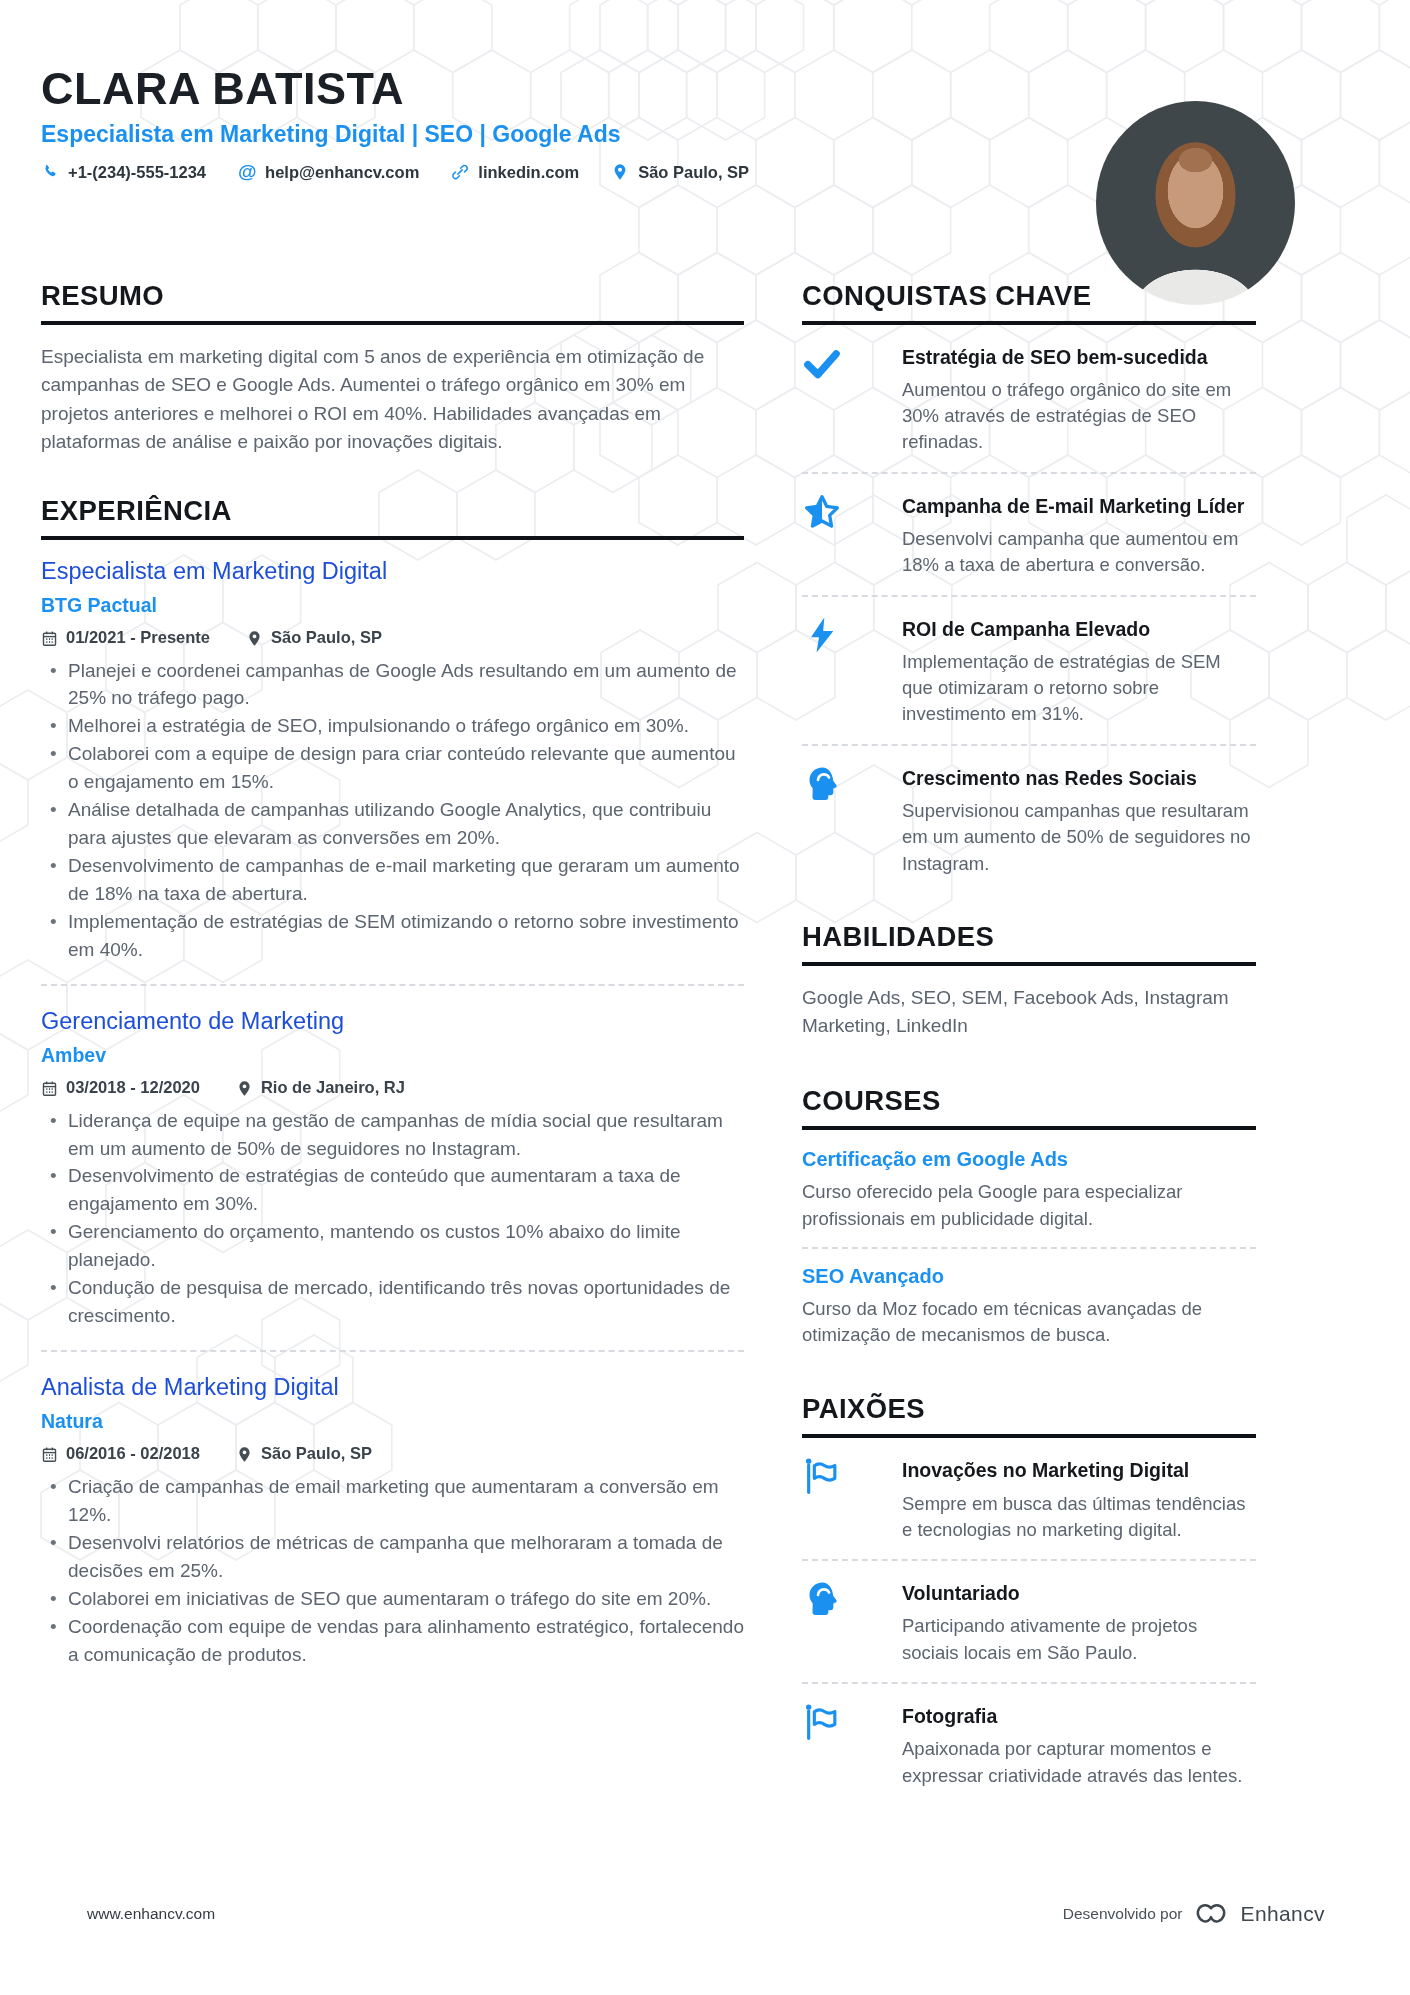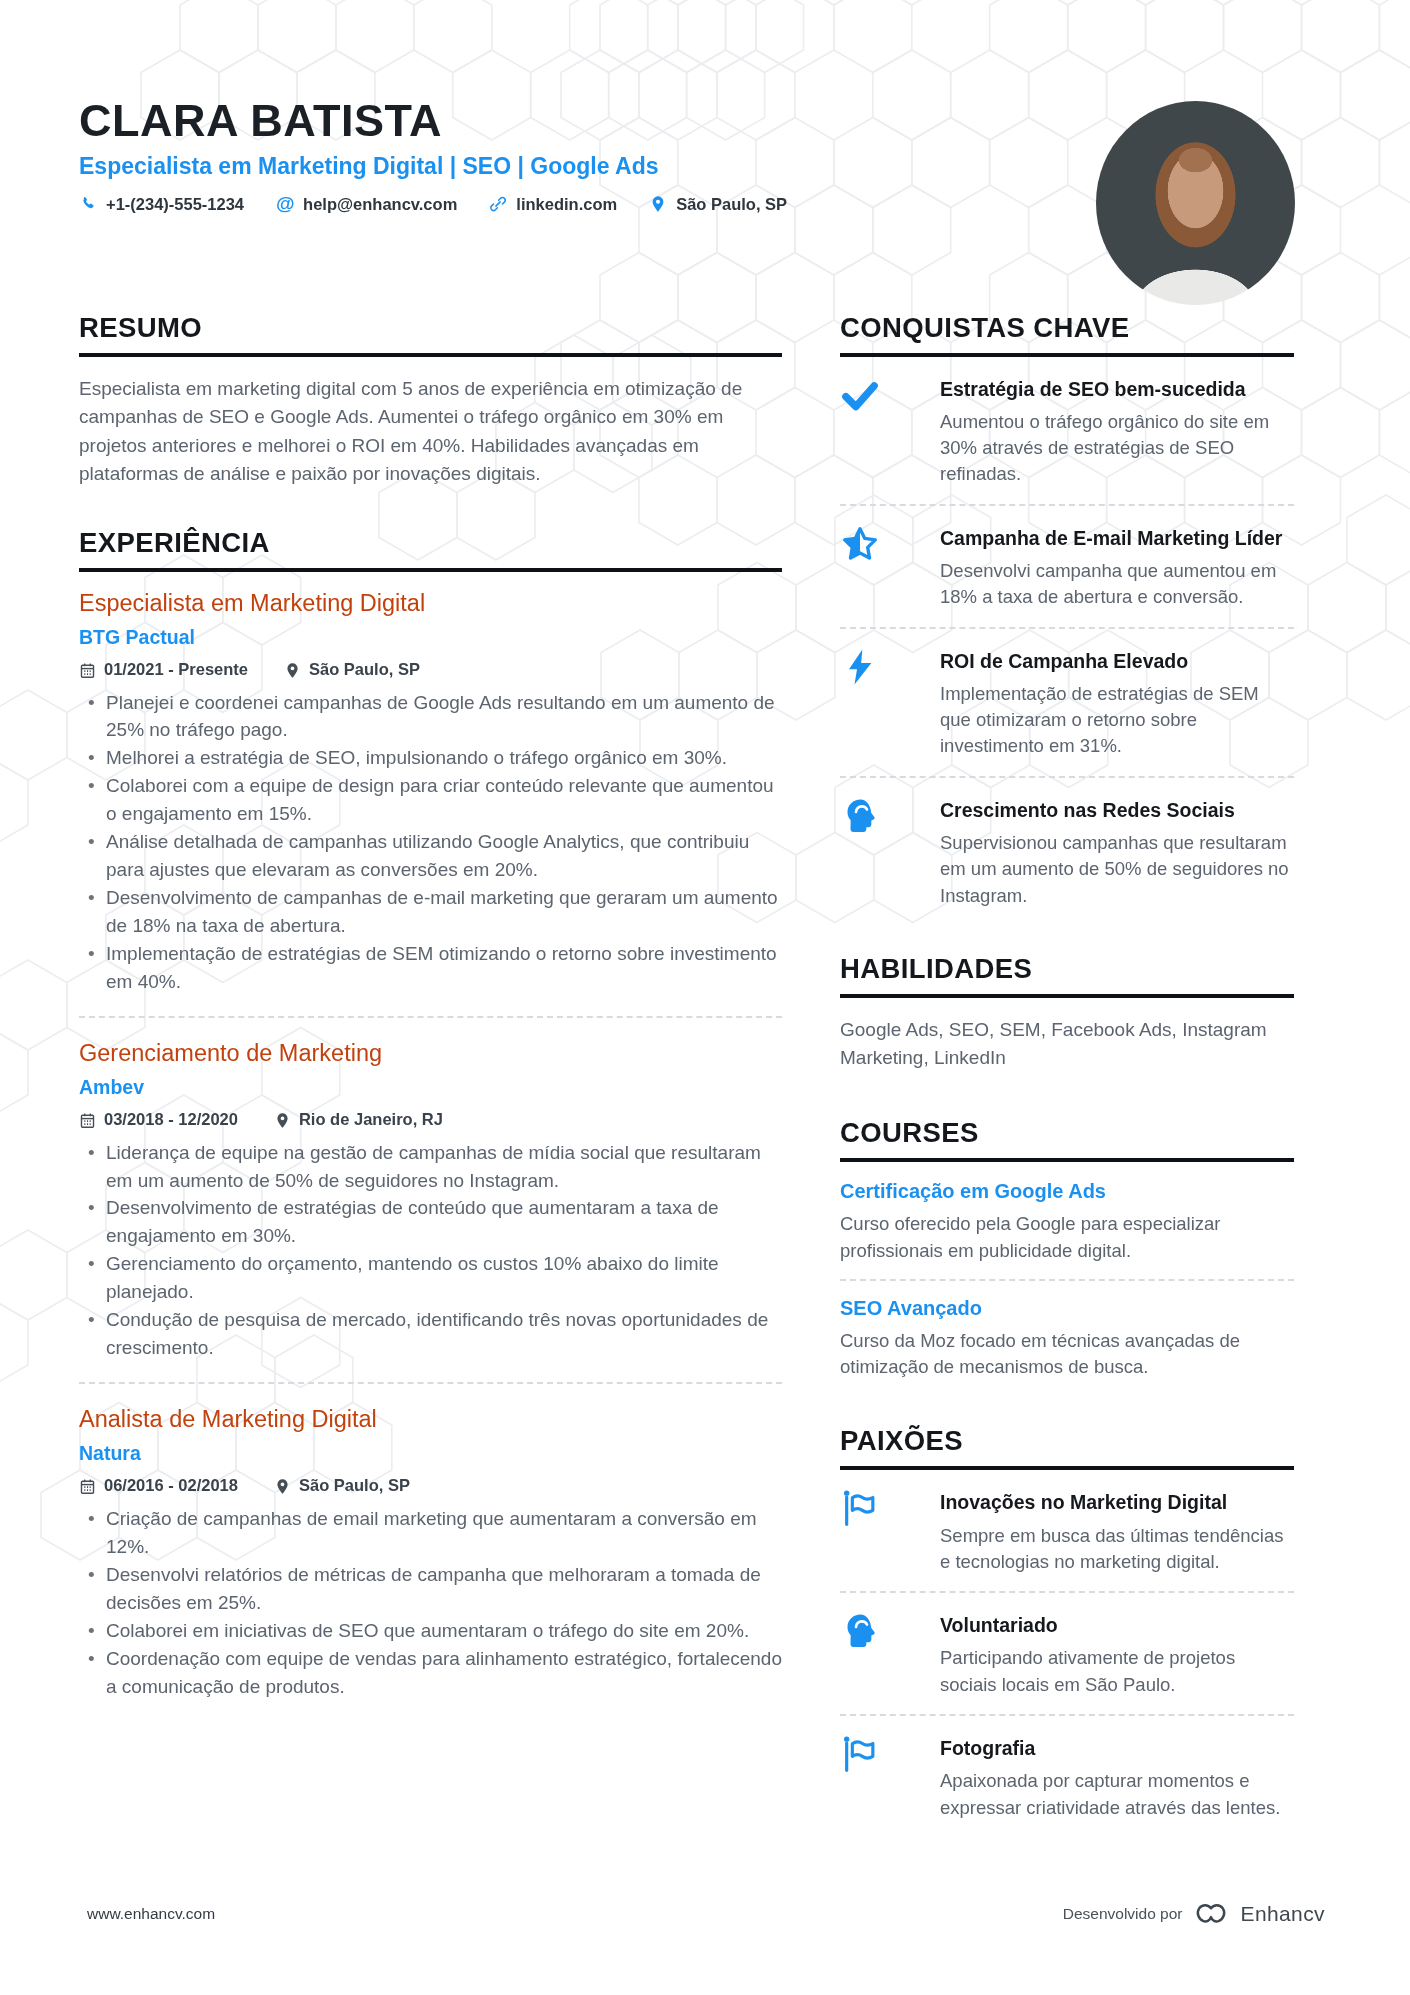--- a/index.html
+++ b/index.html
@@ -1,21 +1,21 @@
 <!DOCTYPE html>
 <html><head>
 <meta charset="utf-8">
 <style>
   html,body { margin:0; padding:0; background:#fff; }
   .page {
     position:relative; width:1410px; height:1995px; overflow:hidden; background:#ffffff;
     font-family:"Liberation Sans","DejaVu Sans",sans-serif; color:#14181c;
   }
   #hex-bg { position:absolute; left:0; top:0; z-index:0; }
-  .content { position:relative; z-index:1; margin-left:79px; width:1215px; padding-top:96px; }
+  .content { position:relative; z-index:1; margin-left:41px; width:1215px; padding-top:64px; }
 
   
   .name { font-size:45px; font-weight:800; letter-spacing:0.5px; color:#1b2026; line-height:1.1; }
   .headline { font-size:23px; font-weight:700; color:#1a91f0; margin-top:7px; }
   .contact-row { display:flex; align-items:center; gap:32px; margin-top:15px;
                  font-size:16.5px; font-weight:600; color:#2e363e; }
   .contact-item { display:flex; align-items:center; gap:9px; }
   .contact-item .cicon { width:18px; height:18px; color:#1a91f0; display:inline-flex; }
   .contact-item .cicon svg { width:100%; height:100%; }
   .at-glyph { font-size:19px; font-weight:700; color:#1a91f0; line-height:18px; }
@@ -40,21 +40,21 @@
 
   h2.section-title {
     margin:0 0 18px 0; font-size:27.5px; font-weight:800; letter-spacing:0.4px;
     color:#14181c; text-transform:uppercase; border-bottom:4px solid #0e1216; padding-bottom:9px;
   }
 
   .body-text { font-size:19px; line-height:1.5; color:#5c646f; margin:0; }
 
   
   .job + .job { margin-top:20px; padding-top:22px; border-top:2px dashed #d7dbdf; }
-  .job-title { font-size:23.5px; font-weight:400; color:#c2410c; }
+  .job-title { font-size:23.5px; font-weight:400; color:#1d4ed8; }
   .job-company { font-size:19.5px; font-weight:700; color:#1a91f0; margin-top:9px; }
   .job-meta { display:flex; align-items:center; gap:36px; margin-top:11px;
               font-size:16.5px; font-weight:600; color:#3a424b; }
   .meta-item { display:flex; align-items:flex-end; gap:8px; }
   .meta-item .micon { width:17px; height:17px; color:#454d55; display:inline-flex; }
   .meta-item .micon svg { width:100%; height:100%; }
   ul.bullets { margin:10px 0 0 0; padding:0; list-style:none; }
   ul.bullets li { position:relative; padding-left:27px; font-size:19px; line-height:1.47; color:#5c646f; }
   ul.bullets li::before { content:"•"; position:absolute; left:9px; top:0; color:#6a727c; }
 

